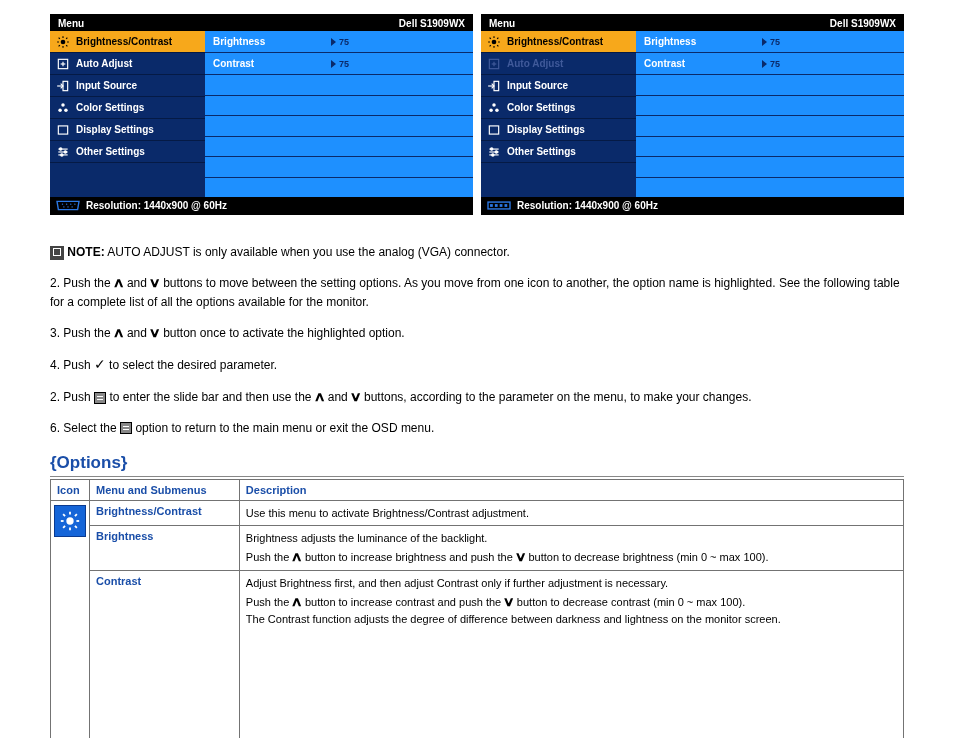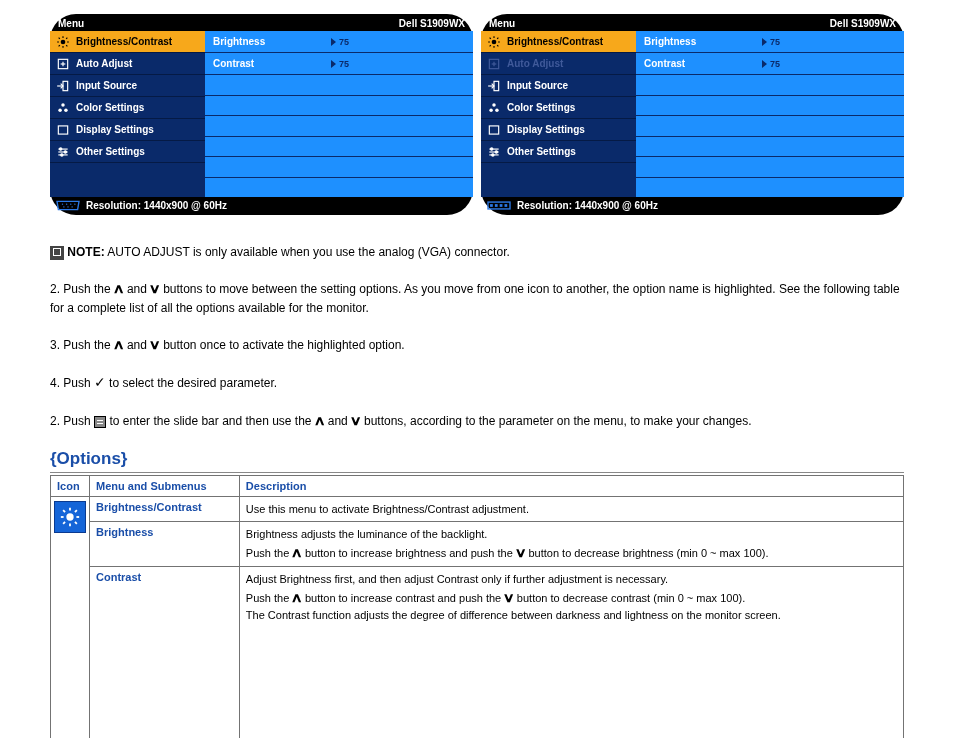--- a/index.html
+++ b/index.html
@@ -15,21 +15,20 @@
     padding: 14px 50px 0 50px;
   }
   .figures {
     display: flex;
     gap: 8px;
     justify-content: space-between;
   }
   .osd {
     width: 425px;
     background: #000;
-    border-radius: 26px;
   }
   .osd .titlebar {
     display: flex;
     justify-content: space-between;
     color: #fff;
     font-weight: bold;
     font-size: 10px;
     padding: 4px 8px 2px 8px;
   }
   .osd .body {
@@ -141,21 +140,21 @@
   }
   .note-icon::after {
     content: "";
     position: absolute;
     left: 3px; top: 2px;
     width: 8px; height: 8px;
     border: 1px solid #fff;
     box-sizing: border-box;
   }
   .note-line {
-    margin: 18px 0;
+    margin: 12px 0;
   }
   .arrow-up, .arrow-down {
     font-weight: bold;
     font-size: 13px;
     display: inline-block;
     transform: scaleX(1.3);
   }
   .check {
     font-size: 14px;
   }
@@ -480,20 +479,25 @@
       <span> to select the desired parameter.</span>
     </div>
     <div class="note-line">
       <span>2. Push</span>
       <span class="menu-btn-icon"></span>
       <span>to enter the slide bar and then use the</span>
       <span class="arrow-up">∧</span>
       <span>and</span>
       <span class="arrow-down">∨</span>
       <span>buttons, according to the parameter on the menu, to make your changes.</span>
+    </div>
+    <div class="note-line">
+      <span>6. Select the</span>
+      <span class="menu-btn-icon"></span>
+      <span>option to return to the main menu or exit the OSD menu.</span>
     </div>
   </div>
 
   <div class="options-header">{Options}</div>
   <hr class="sep">
 
   <table class="opts">
     <tbody>
         <tr>
       <th>Icon</th>

